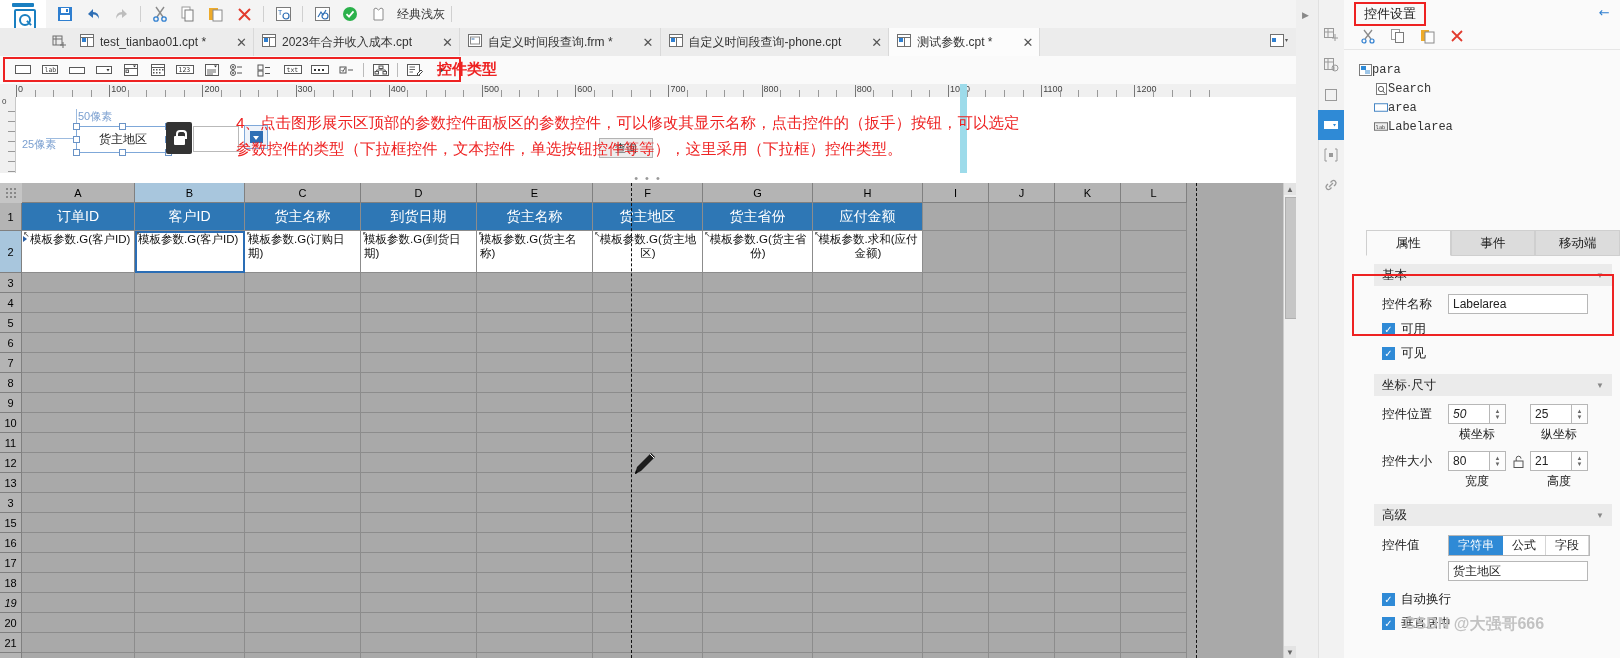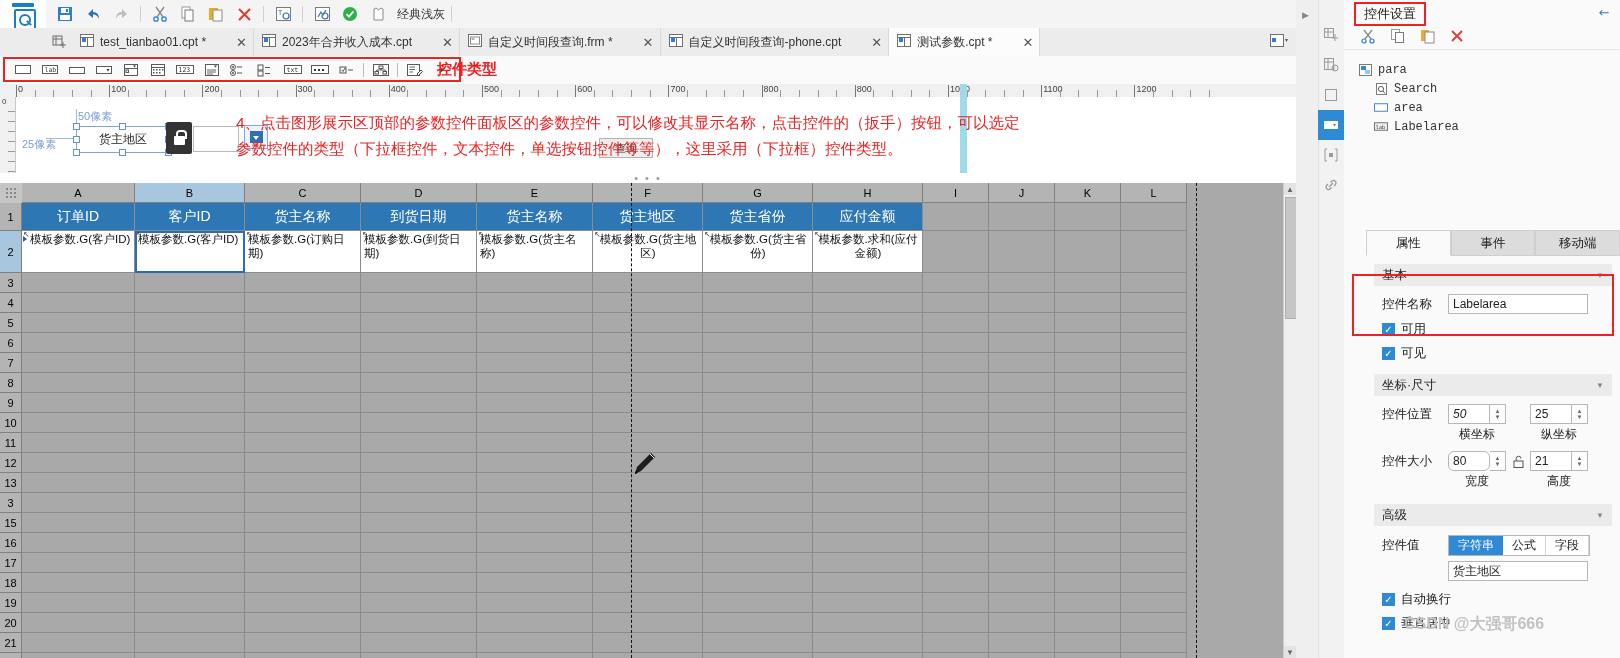--- a/index.html
+++ b/index.html
@@ -123,21 +123,21 @@
   .rp-body{position:absolute;left:48px;top:0;width:276px;height:658px;background:#fafafa;}
 
   .rp-title{position:absolute;left:0;top:0;width:276px;height:24px;background:#fafafa;display:flex;align-items:center;}
   .rp-title-red{position:absolute;left:10px;top:2px;border:2px solid #ee2222;padding:1px 8px;font-size:13px;color:#222;background:#fafafa;}
   .rp-pin{position:absolute;right:10px;top:5px;color:#2f7fd0;font-size:13px;transform:rotate(45deg);}
 
   .rp-tools{position:absolute;left:0;top:26px;width:276px;height:24px;display:flex;align-items:center;gap:14px;padding-left:16px;
             border-bottom:1px solid #e6e6e6;box-sizing:border-box;}
 
   .rp-tree{position:absolute;left:0;top:54px;width:276px;height:166px;background:#fafafa;padding-top:6px;box-sizing:border-box;}
-  .tnode{display:flex;align-items:center;gap:6px;height:19px;font-size:12px;color:#333;font-family:"Liberation Mono","DejaVu Sans Mono",monospace;}
+  .tnode{display:flex;align-items:center;height:19px;font-size:12px;color:#333;font-family:"Liberation Mono","DejaVu Sans Mono",monospace;}
   .tnode .tic{width:14px;height:13px;display:flex;align-items:center;justify-content:center;}
 
   .rp-tabs{position:absolute;left:22px;top:230px;width:254px;height:26px;display:flex;}
   .rtab{flex:1;height:26px;display:flex;align-items:center;justify-content:center;font-size:12.5px;color:#222;
         background:#dcdcdc;border:1px solid #cfcfcf;border-bottom:1px solid #cfcfcf;box-sizing:border-box;}
   .rtab.active{background:#fafafa;border-bottom:1px solid #fafafa;}
 
   .rp-props{position:absolute;left:22px;top:256px;width:254px;height:402px;background:#fafafa;}
   .sect{margin:8px 8px 0 8px;height:22px;background:#ebebeb;display:flex;align-items:center;justify-content:space-between;
         padding:0 8px;font-size:12.5px;color:#222;box-sizing:border-box;}
@@ -619,21 +619,21 @@
           <div class="rh" style="height: 20px;">9</div>
           <div class="rh" style="height: 20px;">10</div>
           <div class="rh" style="height: 20px;">11</div>
           <div class="rh" style="height: 20px;">12</div>
           <div class="rh" style="height: 20px;">13</div>
           <div class="rh" style="height: 20px;">3</div>
           <div class="rh" style="height: 20px;">15</div>
           <div class="rh" style="height: 20px;">16</div>
           <div class="rh" style="height: 20px;">17</div>
           <div class="rh" style="height: 20px;">18</div>
-          <div class="rh" style="height: 20px;">19</div>
+          <div class="rh" style="height: 20px; font-style: italic;">19</div>
           <div class="rh" style="height: 20px;">20</div>
           <div class="rh" style="height: 20px;">21</div>
           <div class="rh" style="height: 20px;">22</div>
         </div>
       <div class="grid" id="grid">
           <div class="gr">
             <div class="cell r1" style="width: 113px; height: 28px;">订单ID</div>
             <div class="cell r1" style="width: 110px; height: 28px;">客户ID</div>
             <div class="cell r1" style="width: 116px; height: 28px;">货主名称</div>
             <div class="cell r1" style="width: 116px; height: 28px;">到货日期</div>
@@ -1141,21 +1141,21 @@
         </div>
         <div class="subl" style="margin-top:2px;">
           <span style="width:66px;"></span>
           <span style="width:58px;text-align:center;">横坐标</span>
           <span style="width:24px;"></span>
           <span style="width:58px;text-align:center;">纵坐标</span>
         </div>
 
         <div class="prow">
           <div class="plabel">控件大小</div>
-          <div class="pinput" style="width:42px;border-radius:6px;">80</div>
+          <div class="pinput" style="width:42px;">80</div>
           <div class="spin">
               <span>▲</span>
               <span>▼</span>
             </div>
           <div style="width:24px;display:flex;align-items:center;justify-content:center;">
             <svg width="11" height="13" viewBox="0 0 11 13">
                 <rect x="1" y="6" width="9" height="6.5" fill="none" stroke="#555"></rect>
                 <path d="M3.2 6 V3.6 a2.4 2.4 0 0 1 4.8 0" fill="none" stroke="#555"></path>
               </svg>
           </div>

